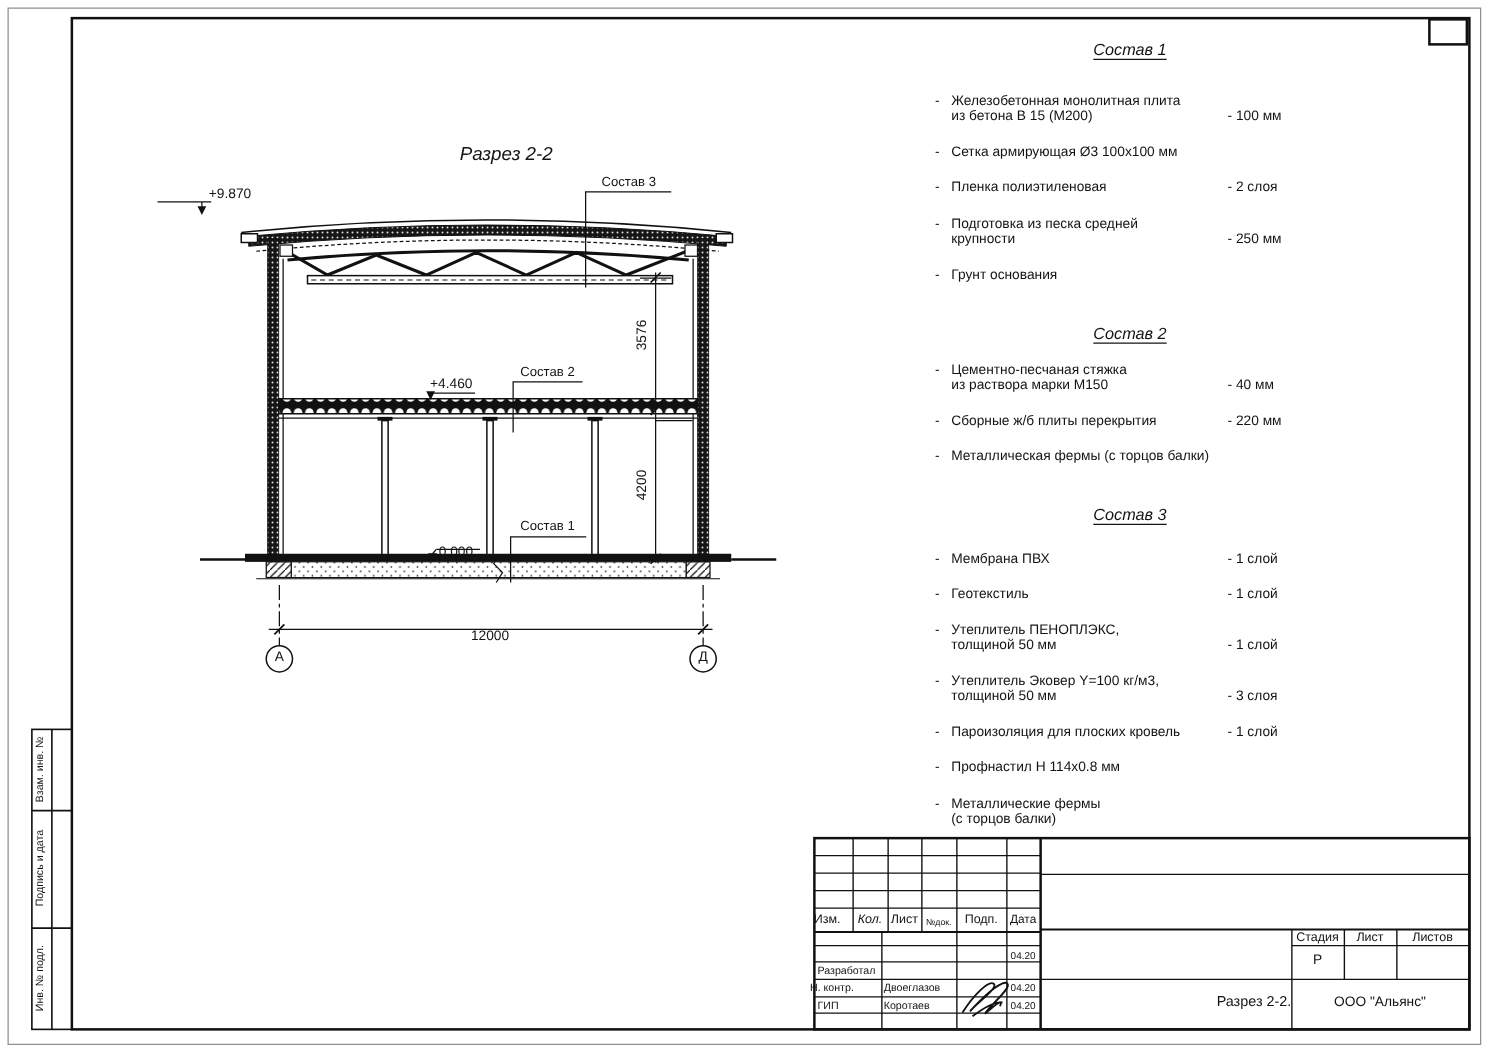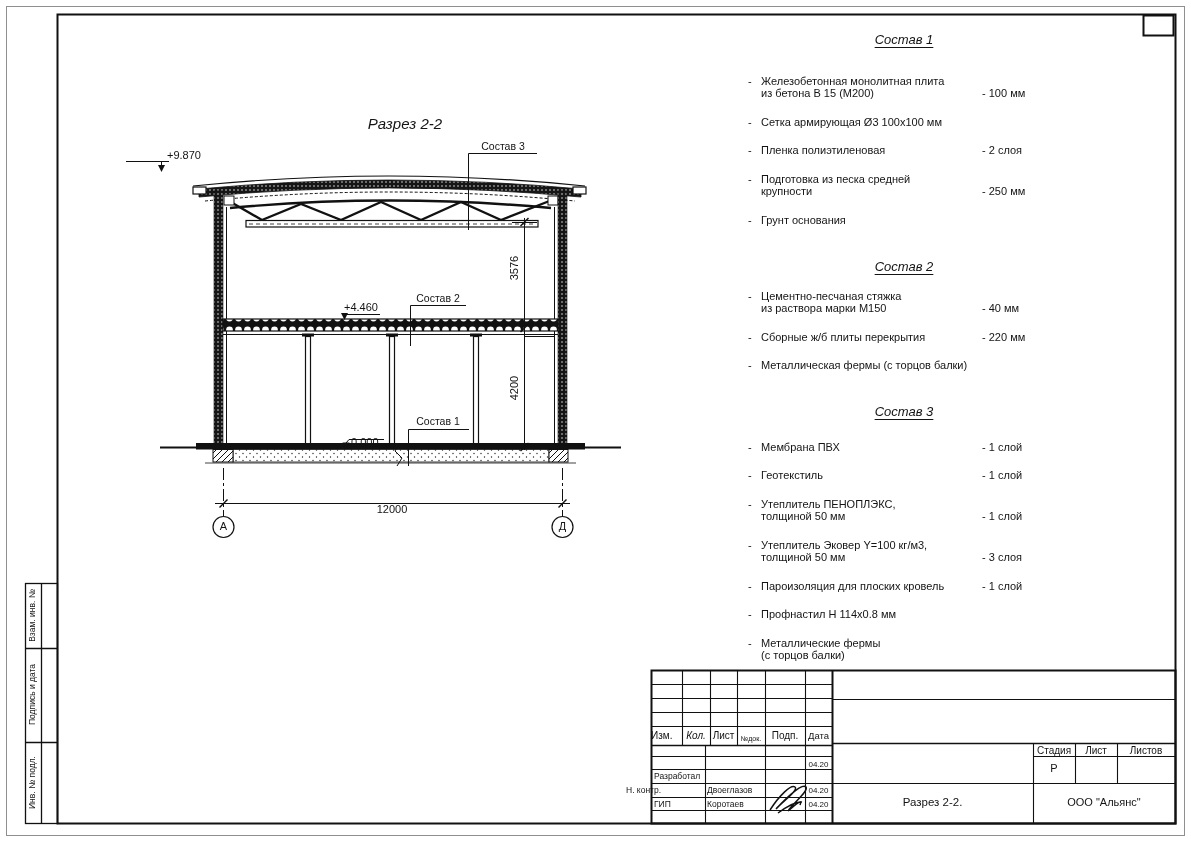--- a/index.html
+++ b/index.html
@@ -295,31 +295,31 @@
   <div class="txt rot small" style="left:-7.5px;top:775px;width:80px;height:15px;text-align:center;">Инв. № подл.</div>
 
   <div class="tb" style="left:651px;top:729px;width:31px;text-align:left;">Изм.</div>
   <div class="tb" style="left:682px;top:729px;width:28px;text-align:center;font-style:italic;">Кол.</div>
   <div class="tb" style="left:710px;top:729px;width:27px;text-align:center;">Лист</div>
   <div class="tb tiny" style="left:737px;top:732px;width:28px;text-align:center;">№док.</div>
   <div class="tb" style="left:765px;top:729px;width:40px;text-align:center;">Подп.</div>
   <div class="tb" style="left:805px;top:729px;width:27px;text-align:center;font-size:9.5px;">Дата</div>
 
   <div class="tb small" style="left:654px;top:722px;width:50px;margin-top:48px;">Разработал</div>
-  <div class="tb small" style="left:626px;top:784px;width:50px;">Н. контр.</div>
+  <div class="tb small" style="left:648px;top:784px;width:50px;">Н. контр.</div>
   <div class="tb small" style="left:654px;top:798px;width:60px;">ГИП</div>
 
   <div class="tb small" style="left:707px;top:784px;width:58px;">Двоеглазов</div>
   <div class="tb small" style="left:707px;top:798px;width:58px;">Коротаев</div>
 
   <div class="tb" style="left:805px;top:758px;width:27px;text-align:center;font-size:8px;">04.20</div>
   <div class="tb" style="left:805px;top:784px;width:27px;text-align:center;font-size:8px;">04.20</div>
   <div class="tb" style="left:805px;top:798px;width:27px;text-align:center;font-size:8px;">04.20</div>
 
   <div class="tb" style="left:1033px;top:744px;width:42px;text-align:center;">Стадия</div>
   <div class="tb" style="left:1075px;top:744px;width:42px;text-align:center;">Лист</div>
   <div class="tb" style="left:1117px;top:744px;width:58px;text-align:center;">Листов</div>
   <div class="tb" style="left:1033px;top:762px;width:42px;text-align:center;font-size:11px;">Р</div>
 
-  <div class="tb" style="left:832px;top:796px;width:201px;text-align:center;font-size:11.5px;">Разрез 2-2.</div>
+  <div class="tb" style="left:832px;top:796px;width:201px;text-align:right;font-size:11.5px;">Разрез 2-2.</div>
   <div class="tb" style="left:1033px;top:796px;width:142px;text-align:center;font-size:11px;">ООО "Альянс"</div>
 
 </div>
 
 </body></html>

